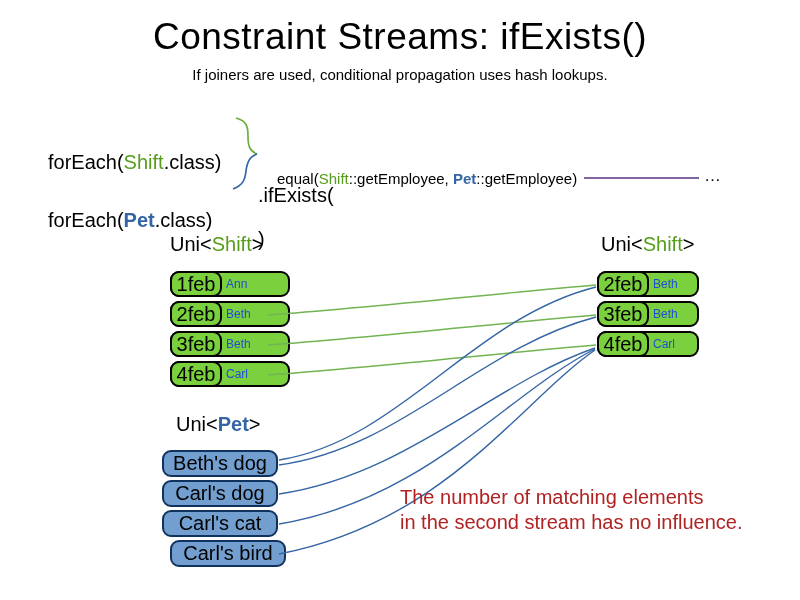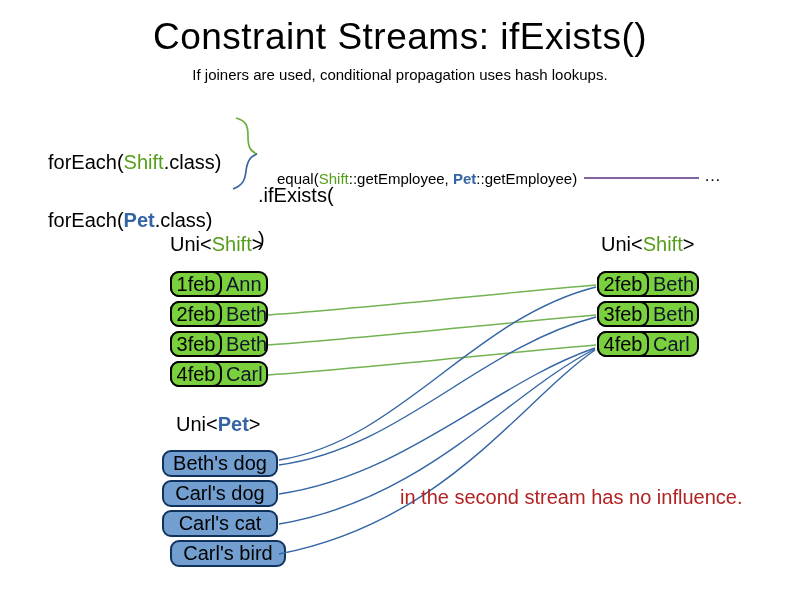--- a/index.html
+++ b/index.html
@@ -15,32 +15,32 @@
   .code-line{font-size:20px;white-space:nowrap;margin-top:40px;}
   .code-small{font-size:15px;white-space:nowrap;}
   .cls-green{color:#579d1c;}
   .cls-blue{color:#3465a4;font-weight:bold;}
   .joiner-line{top:177px;left:584px;width:115px;height:2px;background:#8064a2;}
   .ellipsis{top:166px;left:704px;font-size:17px;}
   
   .uni-label{font-size:20px;white-space:nowrap;}
   
   .shift-row{
-    position:absolute;width:98px;height:26px;background:#7ad13d;
+    position:absolute;width:120px;height:26px;background:#7ad13d;
     border:2px solid #000;border-radius:9px;box-sizing:border-box;
   }
   .shift-row .datecell{
     position:absolute;left:-2px;top:-2px;width:52px;height:26px;
     border:2px solid #000;border-radius:9px;box-sizing:border-box;
     background:#7ad13d;display:flex;align-items:center;justify-content:center;
     font-size:20px;color:#000;
   }
   .shift-row .namecell{
     position:absolute;left:54px;top:-1px;height:24px;display:flex;align-items:center;
-    font-size:20px;color:#0f172a;white-space:nowrap;
+    font-size:12px;color:#1d4ed8;white-space:nowrap;
   }
   .rtable .shift-row{width:102px;}
   
   .pet-row{
     position:absolute;width:116px;height:27px;background:#729fcf;
     border:2px solid #10325e;border-radius:9px;box-sizing:border-box;
     display:flex;align-items:center;justify-content:center;
     font-size:20px;color:#000;white-space:nowrap;
   }
   
@@ -125,14 +125,15 @@
   <path d="M 268 375 C 380 367 500 353 596 345" fill="none" stroke="#72b352" stroke-width="1.4"></path>
 
   <path d="M 279 460 C 400 441 472 318 596 287" fill="none" stroke="#3465a4" stroke-width="1.4"></path>
   <path d="M 279 465 C 400 449 478 348 596 317" fill="none" stroke="#3465a4" stroke-width="1.4"></path>
   <path d="M 279 494 C 405 476 495 382 595 348" fill="none" stroke="#3465a4" stroke-width="1.4"></path>
   <path d="M 279 524 C 425 500 508 393 595 349" fill="none" stroke="#3465a4" stroke-width="1.4"></path>
   <path d="M 279 554 C 445 522 520 402 595 350" fill="none" stroke="#3465a4" stroke-width="1.4"></path>
 </svg>
 
 <div class="abs annotation">
+  <div>The number of matching elements</div>
   <div>in the second stream has no influence.</div>
 </div>
 
 </body></html>

